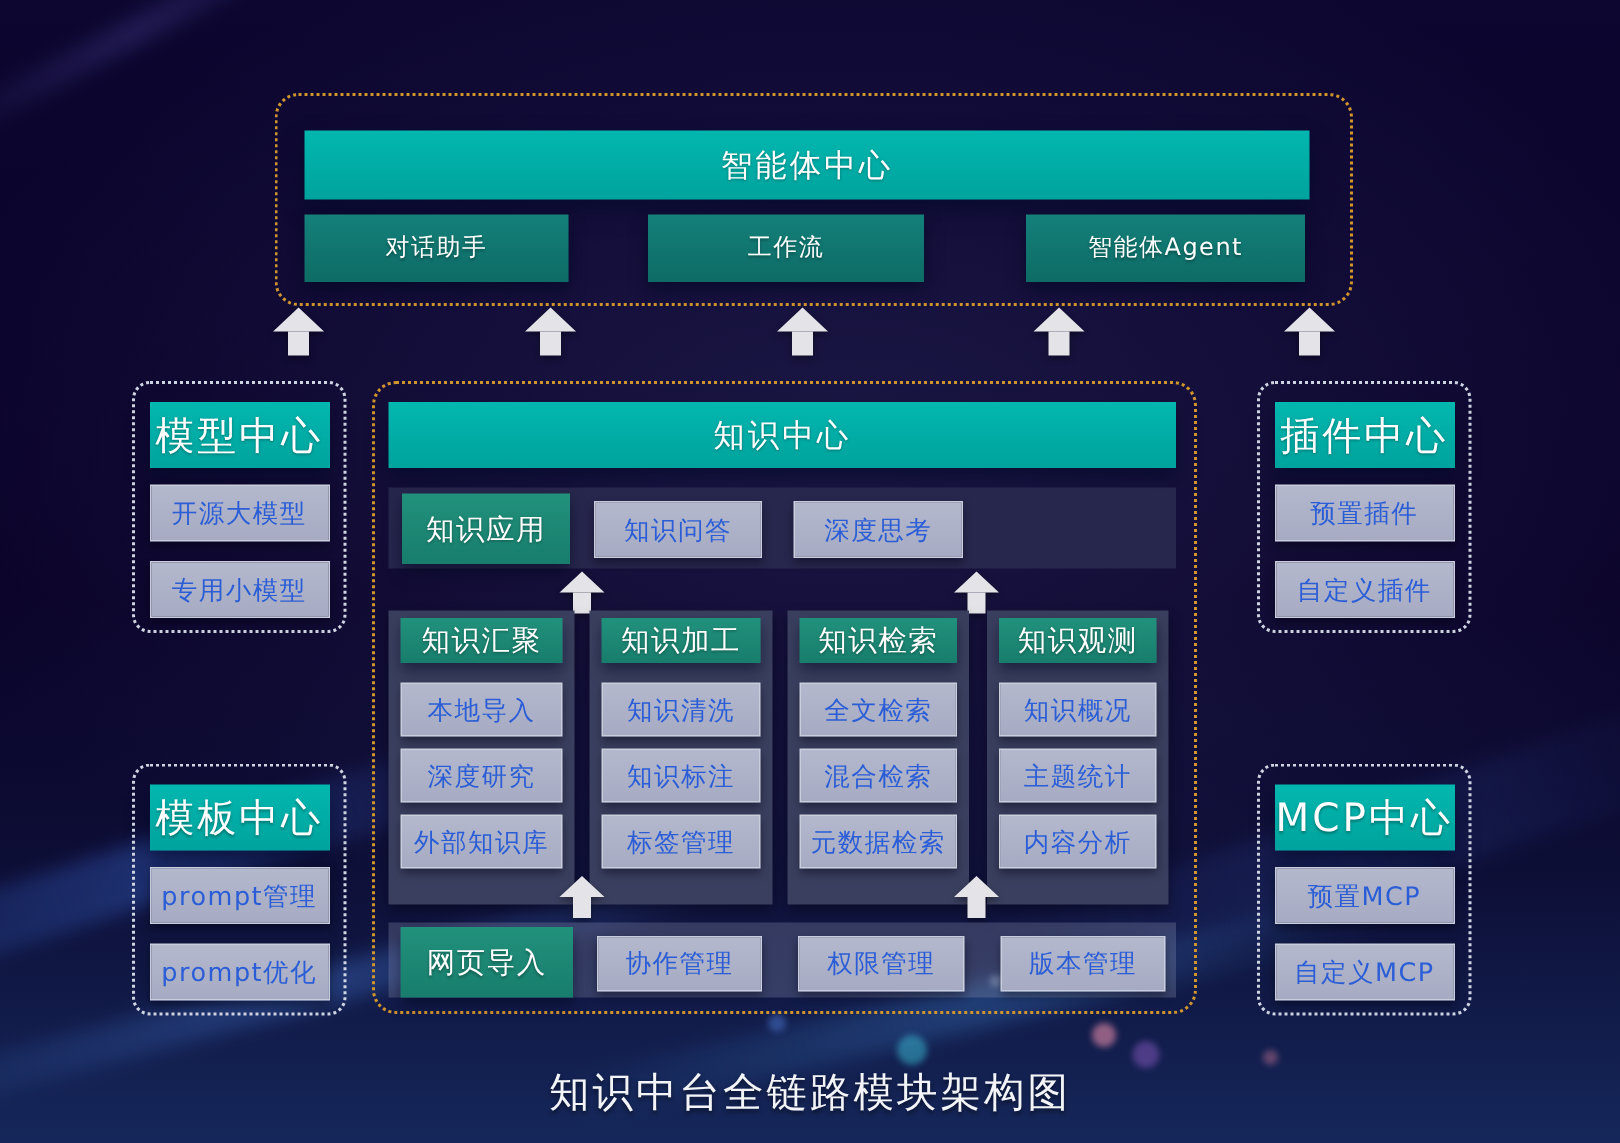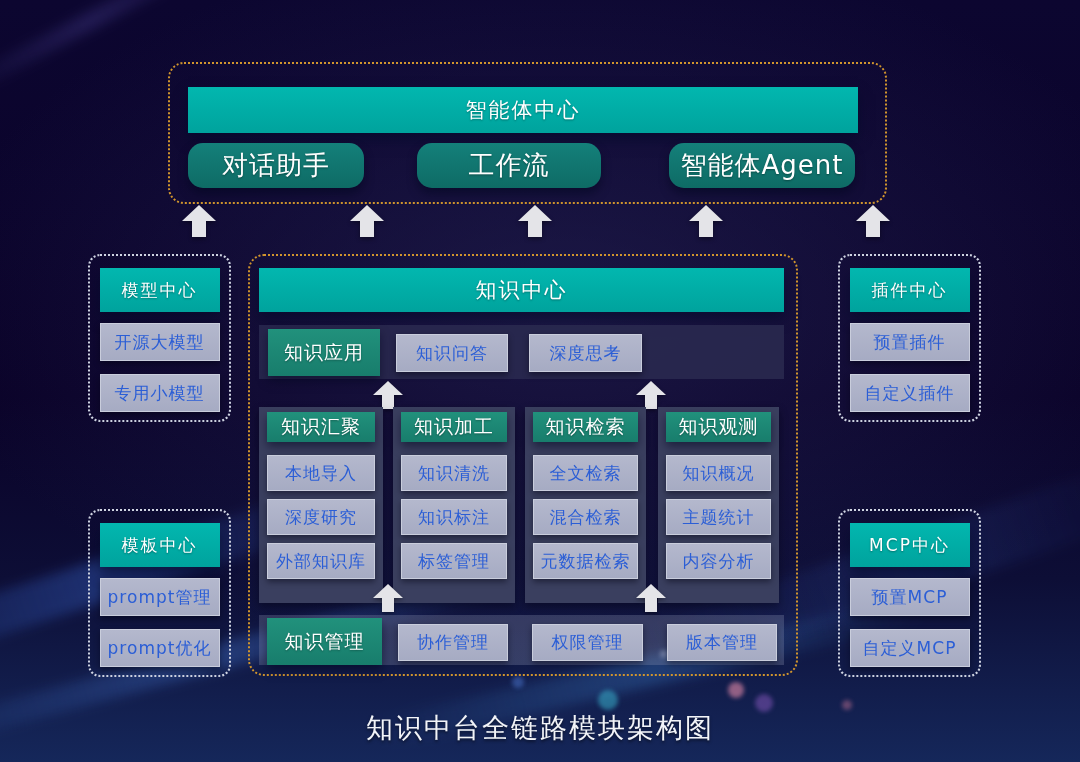--- a/index.html
+++ b/index.html
@@ -20,23 +20,22 @@
   
   .hdr-bright{
     position:absolute;background:linear-gradient(180deg,#02B7AF,#00A39D);
     color:#fff;display:flex;align-items:center;justify-content:center;
     font-size:21px;letter-spacing:2px;text-shadow:0 1px 2px rgba(0,0,0,.35);
     box-shadow:0 7px 12px rgba(0,10,40,.55);
   }
   .btn-dark{
     position:absolute;background:linear-gradient(180deg,#14807A,#0E6B65);
     color:#fff;display:flex;align-items:center;justify-content:center;
-    font-size:26px;letter-spacing:1px;text-shadow:0 1px 2px rgba(0,0,0,.35);
+    font-size:16px;letter-spacing:1px;text-shadow:0 1px 2px rgba(0,0,0,.35);
     box-shadow:0 6px 10px rgba(0,5,30,.5);
-    border-radius:15px;
   }
   .module-teal{
     position:absolute;background:linear-gradient(180deg,#21917C,#187D6C);
     color:#fff;display:flex;align-items:center;justify-content:center;
     font-size:19px;letter-spacing:1px;text-shadow:0 1px 2px rgba(0,0,0,.35);
     box-shadow:0 5px 9px rgba(0,5,30,.5);
   }
   .gray-item{
     background:linear-gradient(180deg,#B4B8CD,#A6ABC3);
     border:1px solid #C9CDDC;color:#2B5ED6;
@@ -46,21 +45,21 @@
   }
   .abs{position:absolute;}
   
   .panel{
     position:absolute;width:143px;height:168px;border-radius:12px;
     box-sizing:border-box;padding:12px 10px 0 10px;
     display:flex;flex-direction:column;align-items:center;
   }
   .panel .panel-hdr{
     position:static;width:120px;height:44px;margin-bottom:11px;flex:none;
-    font-size:17px;letter-spacing:2px;
+    font-size:26px;letter-spacing:2px;
   }
   .panel .gray-item{width:118px;height:36px;margin-bottom:13px;flex:none;}
   
   .kc-col{
     position:absolute;top:151px;height:196px;background:#3A3F5F;
     box-sizing:border-box;padding:5px 8px 0 8px;
     display:flex;flex-direction:column;align-items:center;
     box-shadow:0 4px 8px rgba(0,0,15,.4);
   }
   .kc-col .col-hdr{
@@ -97,21 +96,21 @@
   <div class="streak" style="left:640px;top:540px;width:520px;height:60px;transform:rotate(-19deg);background:linear-gradient(90deg,transparent,rgba(60,100,200,0.18),transparent);"></div>
   <div class="streak" style="left:-70px;top:12px;width:320px;height:18px;transform:rotate(-28deg);background:linear-gradient(90deg,transparent,rgba(120,110,220,0.20),transparent);"></div>
 
   <div class="dot" style="left:728px;top:682px;width:16px;height:16px;background:rgba(232,140,170,0.60);"></div>
   <div class="dot" style="left:755px;top:694px;width:18px;height:18px;background:rgba(150,95,205,0.45);"></div>
   <div class="dot" style="left:598px;top:690px;width:20px;height:20px;background:rgba(60,190,215,0.50);"></div>
   <div class="dot" style="left:512px;top:676px;width:12px;height:12px;background:rgba(90,140,240,0.40);"></div>
   <div class="dot" style="left:842px;top:700px;width:10px;height:10px;background:rgba(230,130,160,0.40);"></div>
   <div class="dot" style="left:660px;top:650px;width:8px;height:8px;background:rgba(220,230,255,0.35);"></div>
 
-  <section class="group dashed-orange" style="left:168px;top:62px;width:715px;height:138px;">
+  <section class="group dashed-orange" style="left:183px;top:62px;width:715px;height:138px;">
     <div class="hdr-bright" style="left:18px;top:23px;width:670px;height:46px;">智能体中心</div>
     <div class="btn-dark" style="left:18px;top:79px;width:176px;height:45px;">对话助手</div>
     <div class="btn-dark" style="left:247px;top:79px;width:184px;height:45px;">工作流</div>
     <div class="btn-dark" style="left:499px;top:79px;width:186px;height:45px;">智能体Agent</div>
   </section>
 
   <div class="arrow" style="left:182px;top:205px;"></div>
   <div class="arrow" style="left:350px;top:205px;"></div>
   <div class="arrow" style="left:518px;top:205px;"></div>
   <div class="arrow" style="left:689px;top:205px;"></div>
@@ -174,21 +173,21 @@
       <div class="module-teal col-hdr">知识观测</div>
       <div class="gray-item">知识概况</div>
       <div class="gray-item">主题统计</div>
       <div class="gray-item">内容分析</div>
     </div>
 
     <div class="arrow sm" style="left:123px;top:328px;"></div>
     <div class="arrow sm" style="left:386px;top:328px;"></div>
 
     <div class="strip2" style="left:9px;top:359px;width:525px;height:50px;"></div>
-    <div class="module-teal" style="left:17px;top:362px;width:115px;height:47px;">知识管理</div>
+    <div class="module-teal" style="left:17px;top:362px;width:115px;height:47px;">网页导入</div>
     <div class="gray-item abs" style="left:148px;top:368px;width:108px;height:35px;">协作管理</div>
     <div class="gray-item abs" style="left:282px;top:368px;width:109px;height:35px;">权限管理</div>
     <div class="gray-item abs" style="left:417px;top:368px;width:108px;height:35px;">版本管理</div>
   </section>
 
   <div class="caption">知识中台全链路模块架构图</div>
 
 </div>
 
 </body></html>

